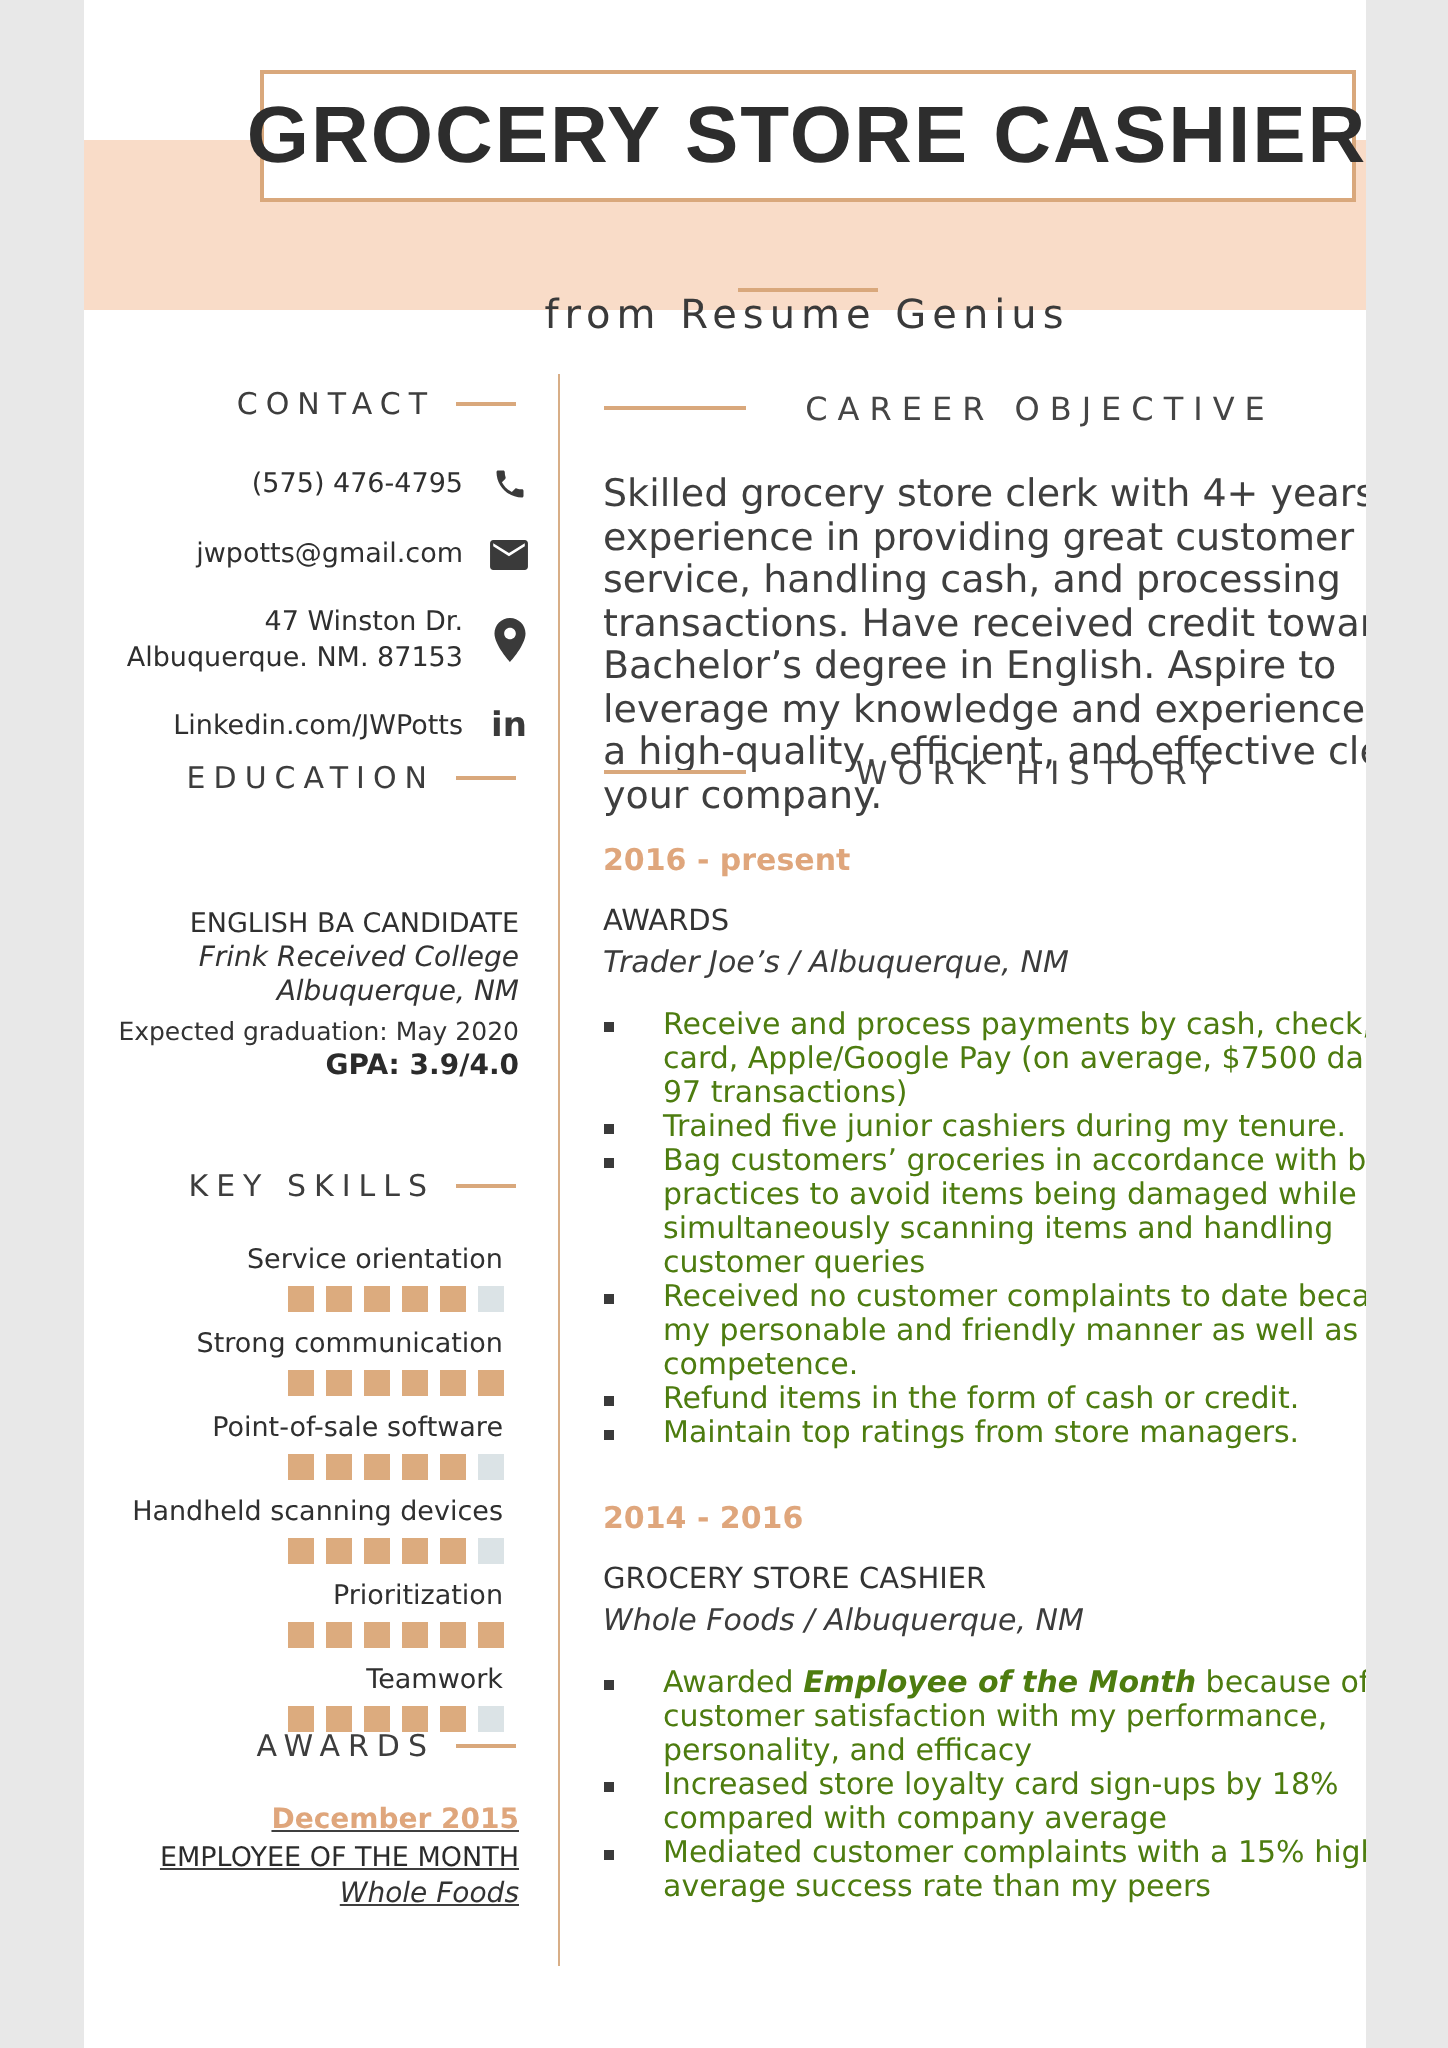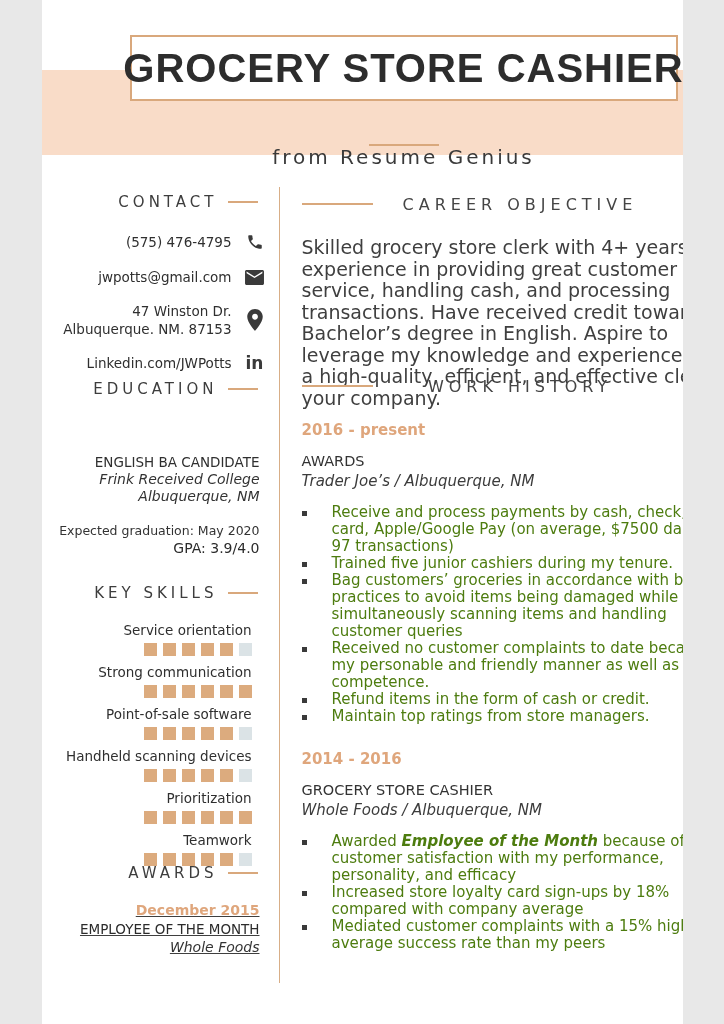--- a/index.html
+++ b/index.html
@@ -35,22 +35,22 @@
   .dash { width:30px; height:2px; background:#d9a87c; flex:none; }
   .contact-list { margin-top:21px; display:flex; flex-direction:column; gap:15px; }
   .contact-row { display:flex; align-items:center; justify-content:flex-end; gap:13px; padding-right:15px; }
   .contact-text { text-align:right; font-size:13.5px; line-height:18px; color:#2f2f2f; }
   .cicon { width:20px; height:20px; flex:none; display:flex; align-items:center; justify-content:center; }
   .cicon svg { display:block; }
   .linkedin-glyph { font-size:17px; font-weight:bold; color:#3a3a3a; line-height:20px; }
   .edu-block { margin-top:22px; text-align:right; padding-right:20px; }
   .edu-degree { font-size:13.5px; color:#2f2f2f; line-height:17px; }
   .edu-school, .edu-loc { font-style:italic; font-size:14px; color:#333; line-height:17px; }
-  .edu-grad { font-size:12.5px; color:#333; line-height:16px; margin-top:18px; }
-  .edu-gpa { font-size:14px; font-weight:normal; color:#2b2b2b; line-height:18px; }
+  .edu-grad { font-size:12.5px; color:#333; line-height:16px; margin-top:3px; }
+  .edu-gpa { font-size:14px; font-weight:bold; color:#2b2b2b; line-height:18px; }
   .skills-list { margin-top:20px; }
   .skill { margin-bottom:8px; }
   .skill-name { text-align:right; padding-right:28px; font-size:13.5px; color:#2f2f2f; line-height:17px; }
   .skill-squares { display:flex; justify-content:flex-end; gap:6px; padding-right:28px; margin-top:4px; }
   .sq { width:13px; height:13px; display:block; }
   .sq-fill { background:#dcab7e; }
   .sq-empty { background:#dbe3e6; }
   .award-block { margin-top:19px; text-align:right; padding-right:20px;text-decoration:underline; }
   .award-date { font-size:14px; font-weight:bold; color:#dfa67c; line-height:19px; }
   .award-title { font-size:13.5px; color:#2b2b2b; line-height:18px; }

